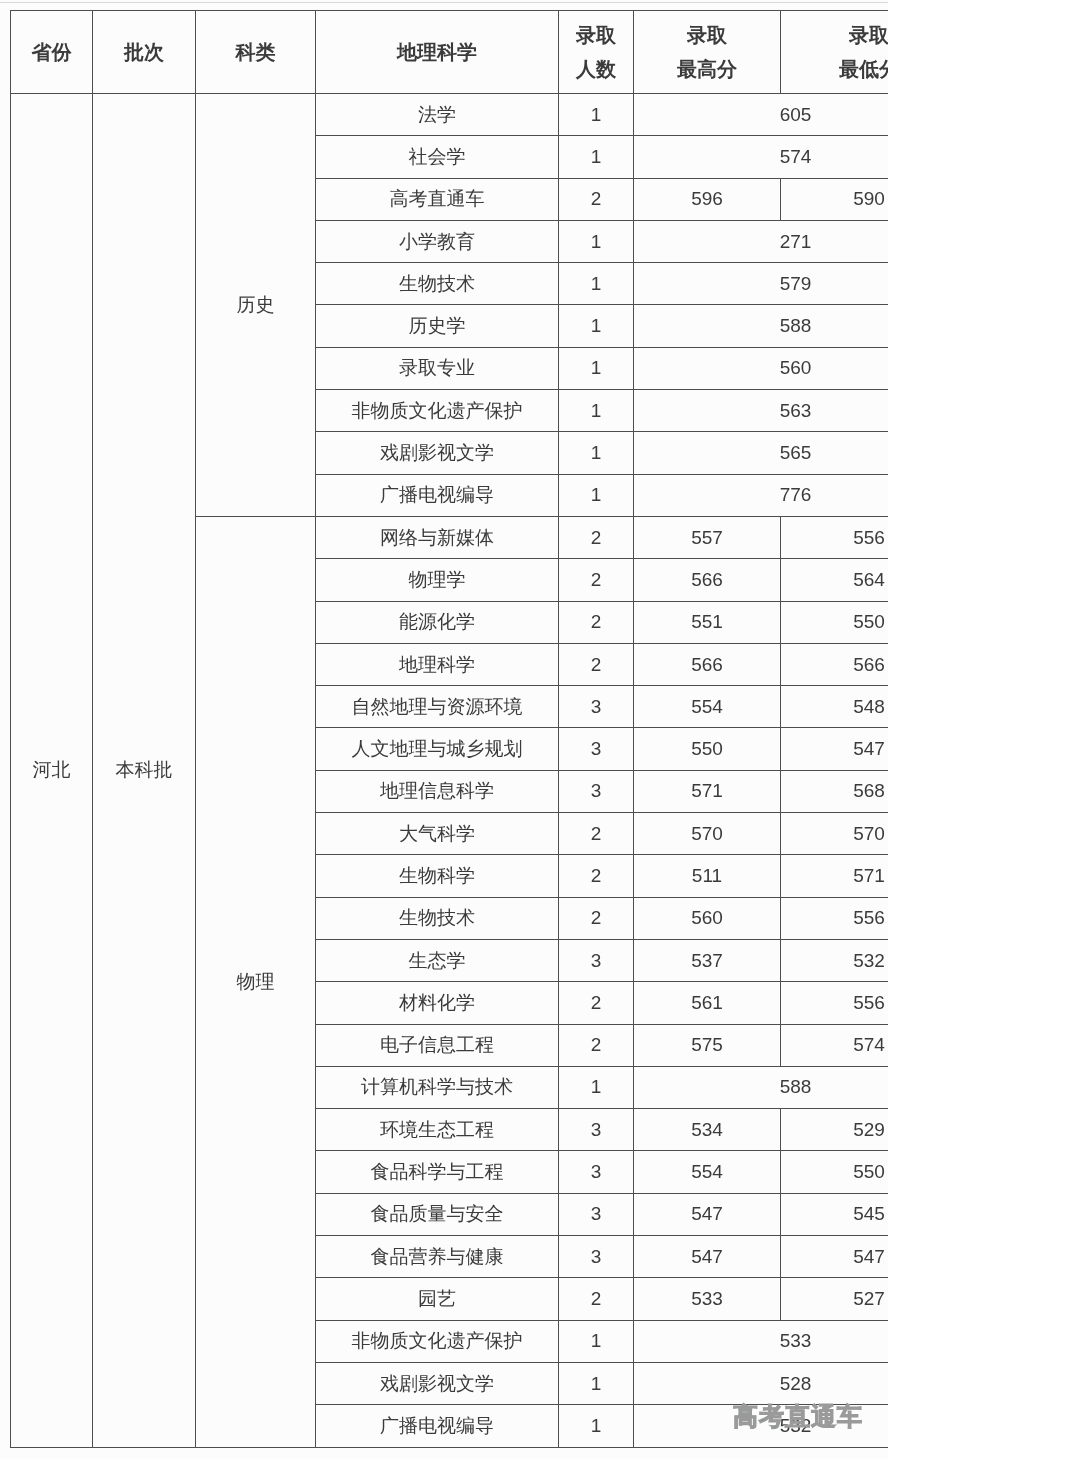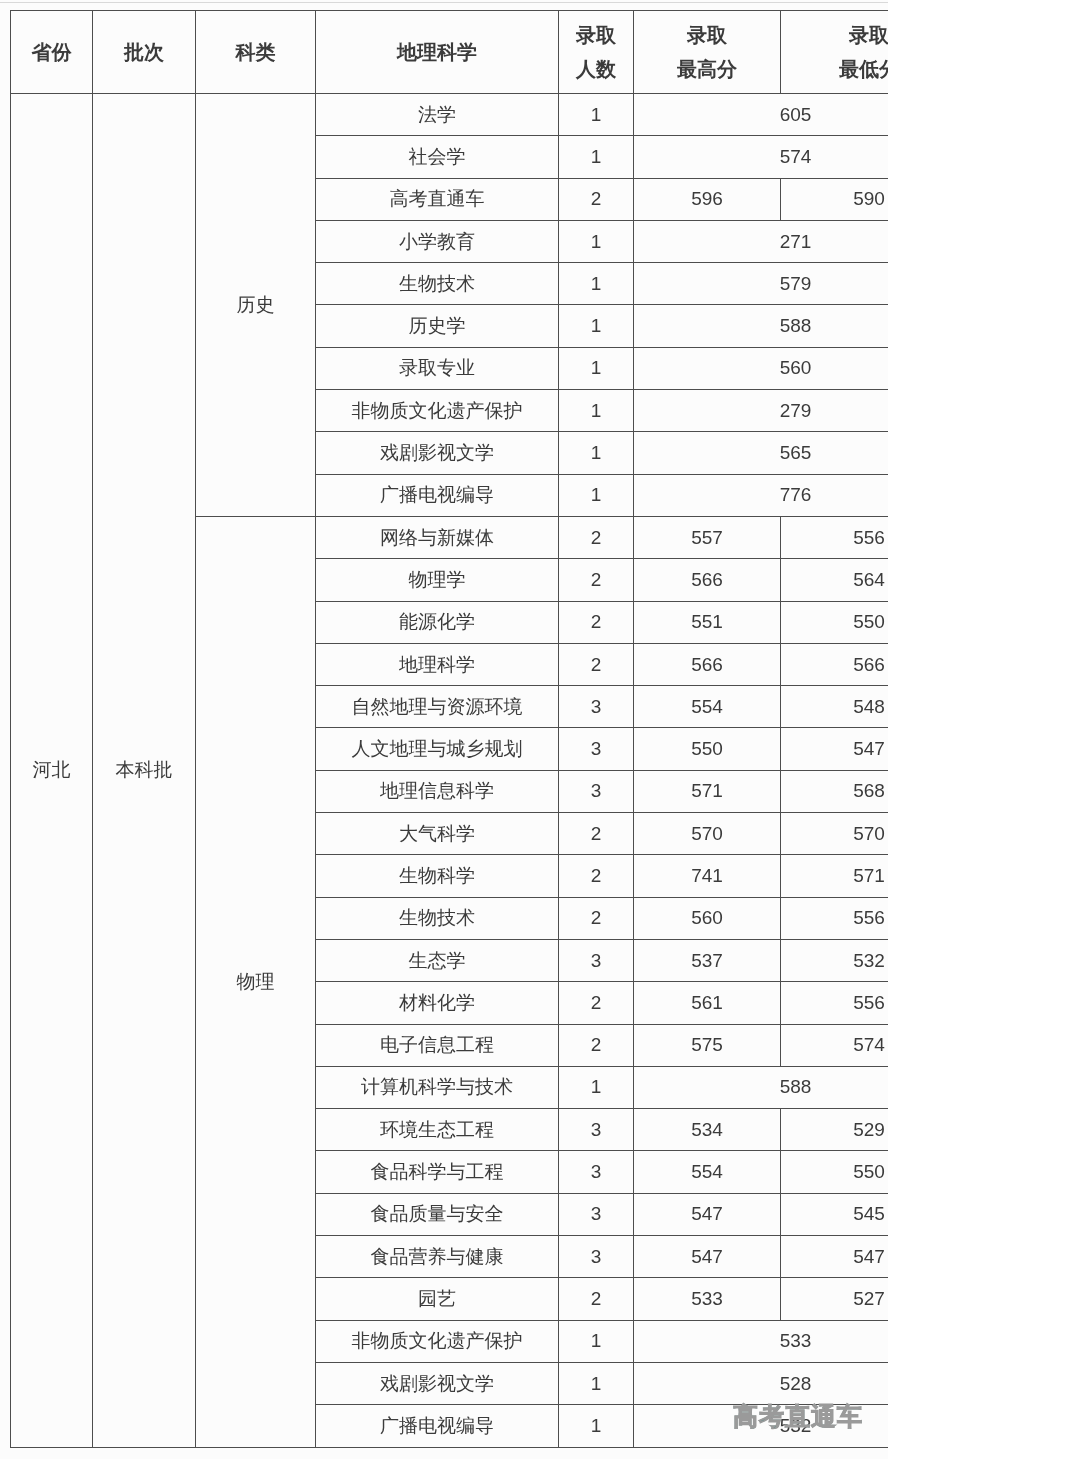--- a/index.html
+++ b/index.html
@@ -140,21 +140,21 @@
         </tr>
         <tr>
           <td>录取专业</td>
           <td>1</td>
           <td colspan="2">560</td>
           <td></td>
         </tr>
         <tr>
           <td>非物质文化遗产保护</td>
           <td>1</td>
-          <td colspan="2">279</td>
+          <td colspan="2">563</td>
           <td></td>
         </tr>
         <tr>
           <td>戏剧影视文学</td>
           <td>1</td>
           <td colspan="2">565</td>
           <td></td>
         </tr>
         <tr>
           <td>广播电视编导</td>
@@ -215,21 +215,21 @@
         <tr>
           <td>大气科学</td>
           <td>2</td>
           <td>570</td>
           <td>570</td>
           <td></td>
         </tr>
         <tr>
           <td>生物科学</td>
           <td>2</td>
-          <td>741</td>
+          <td>511</td>
           <td>571</td>
           <td></td>
         </tr>
         <tr>
           <td>生物技术</td>
           <td>2</td>
           <td>560</td>
           <td>556</td>
           <td></td>
         </tr>

